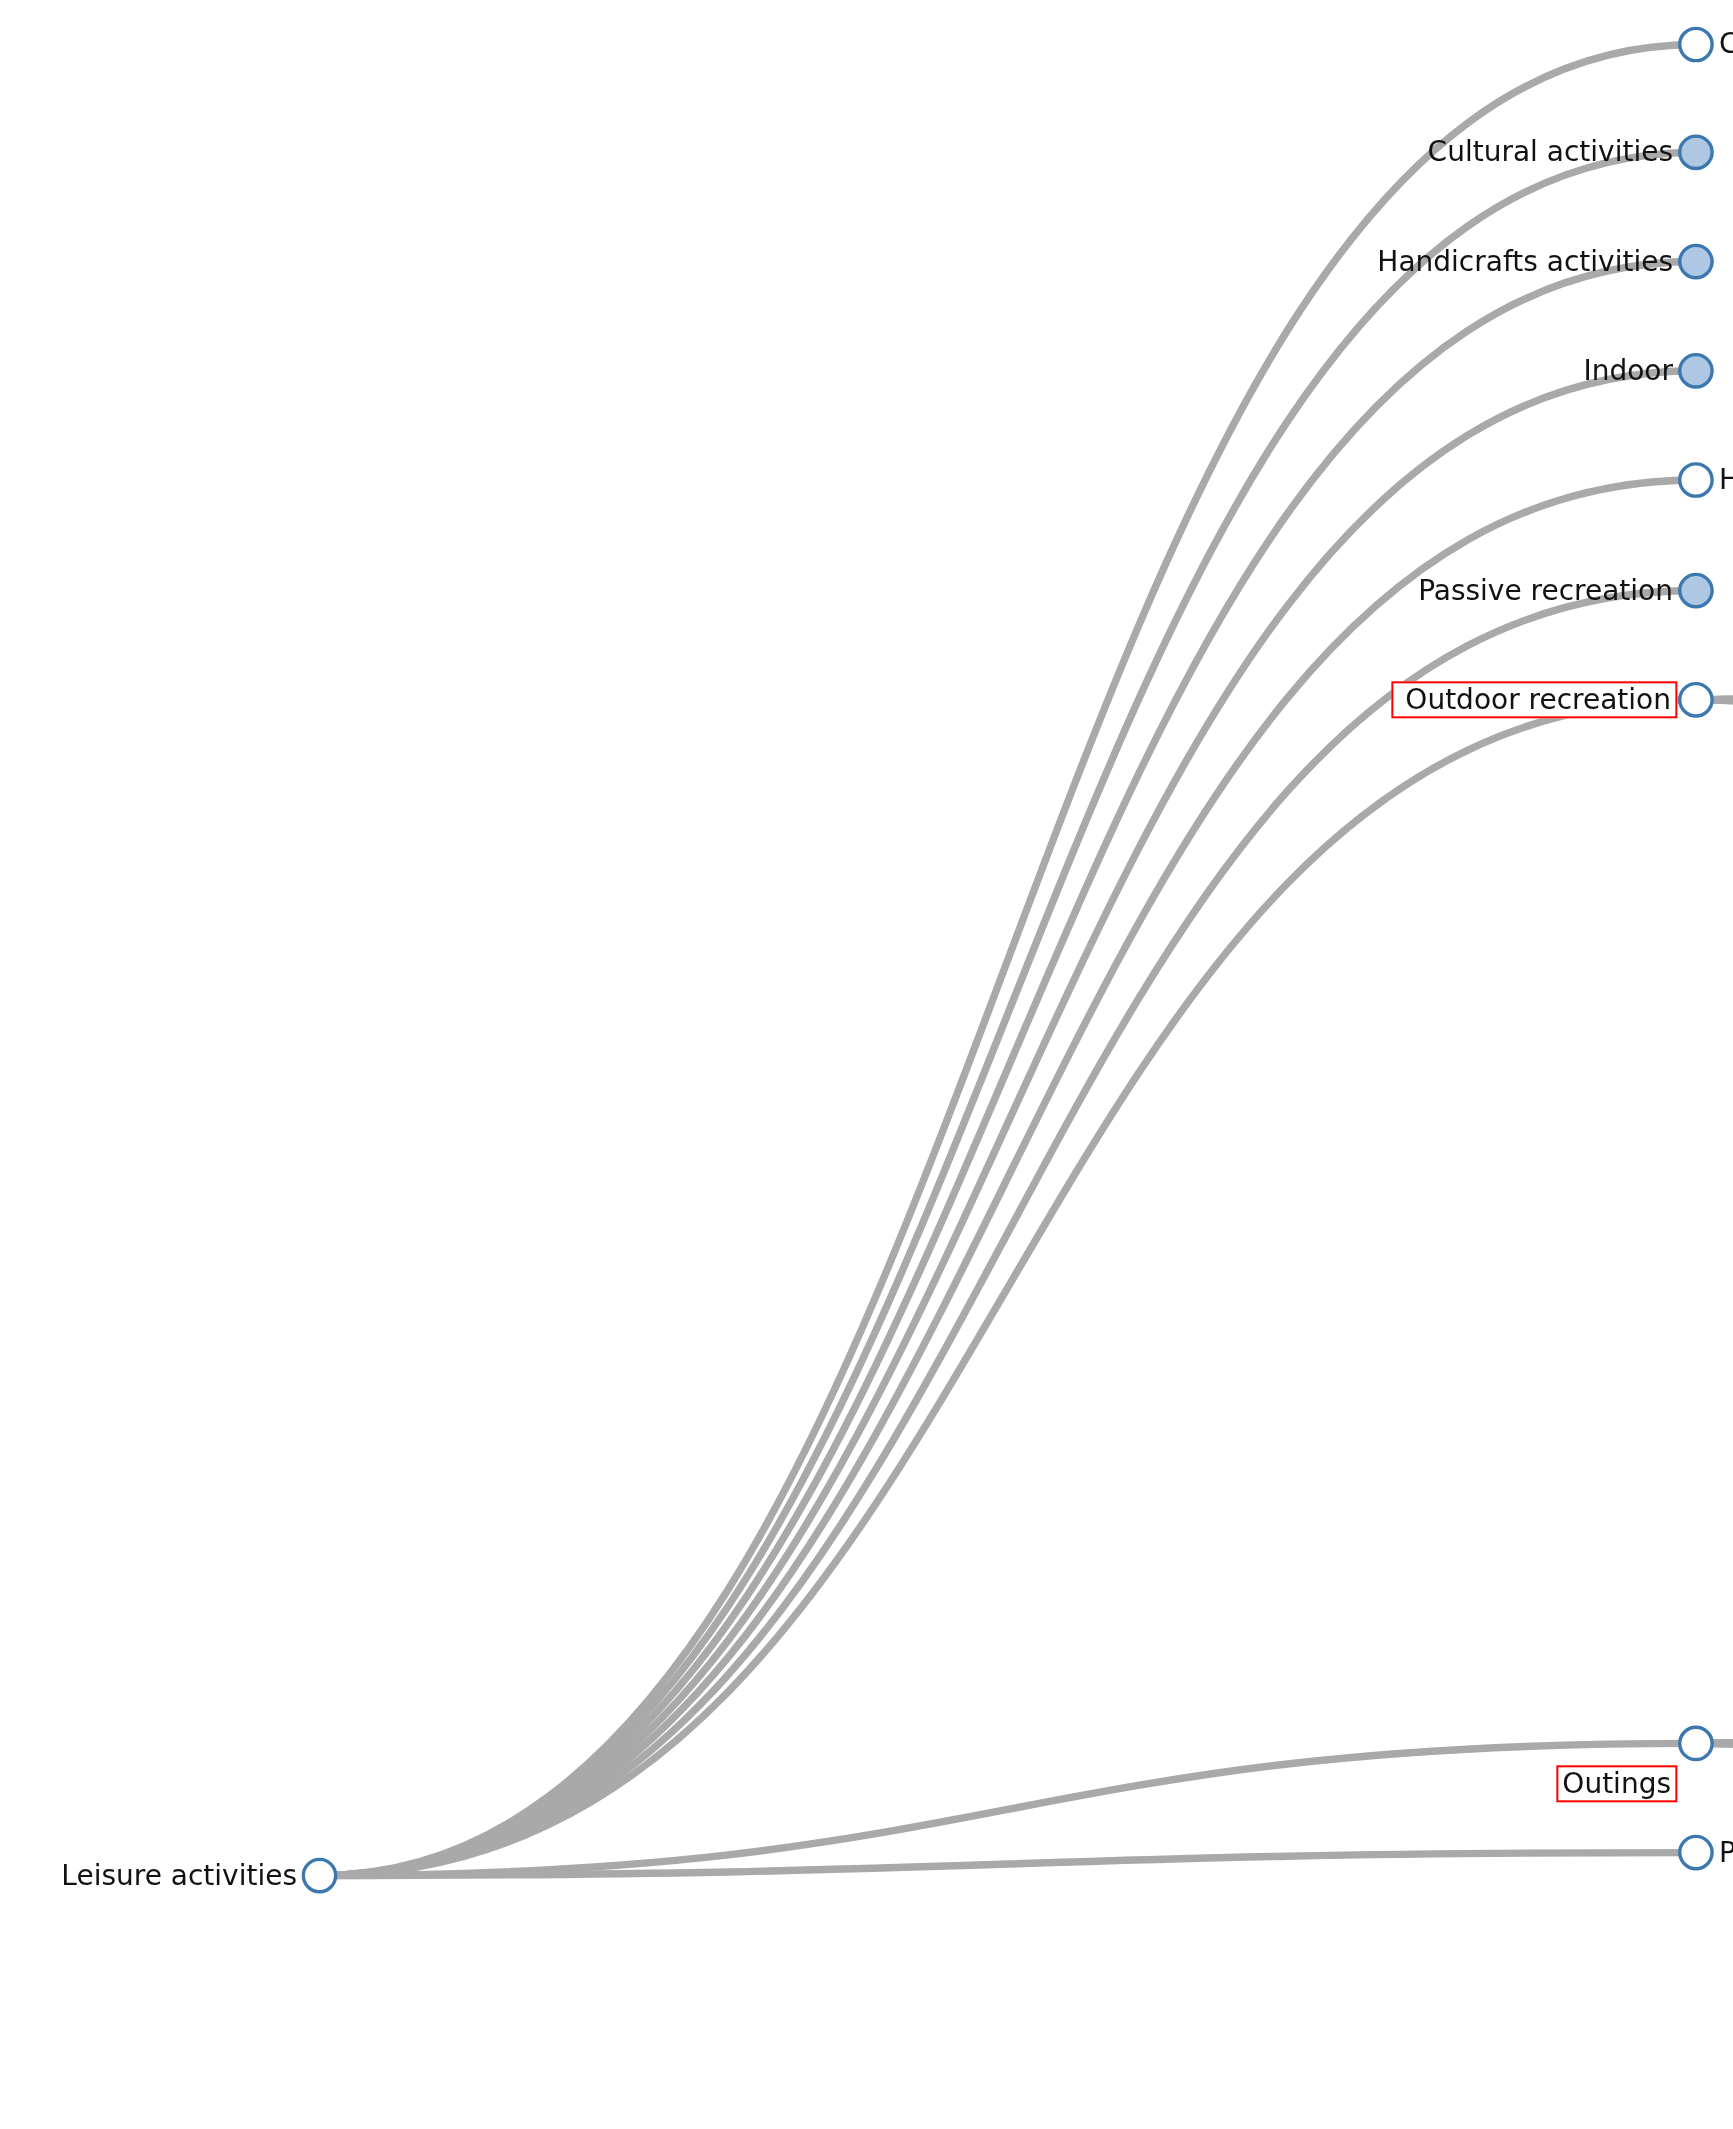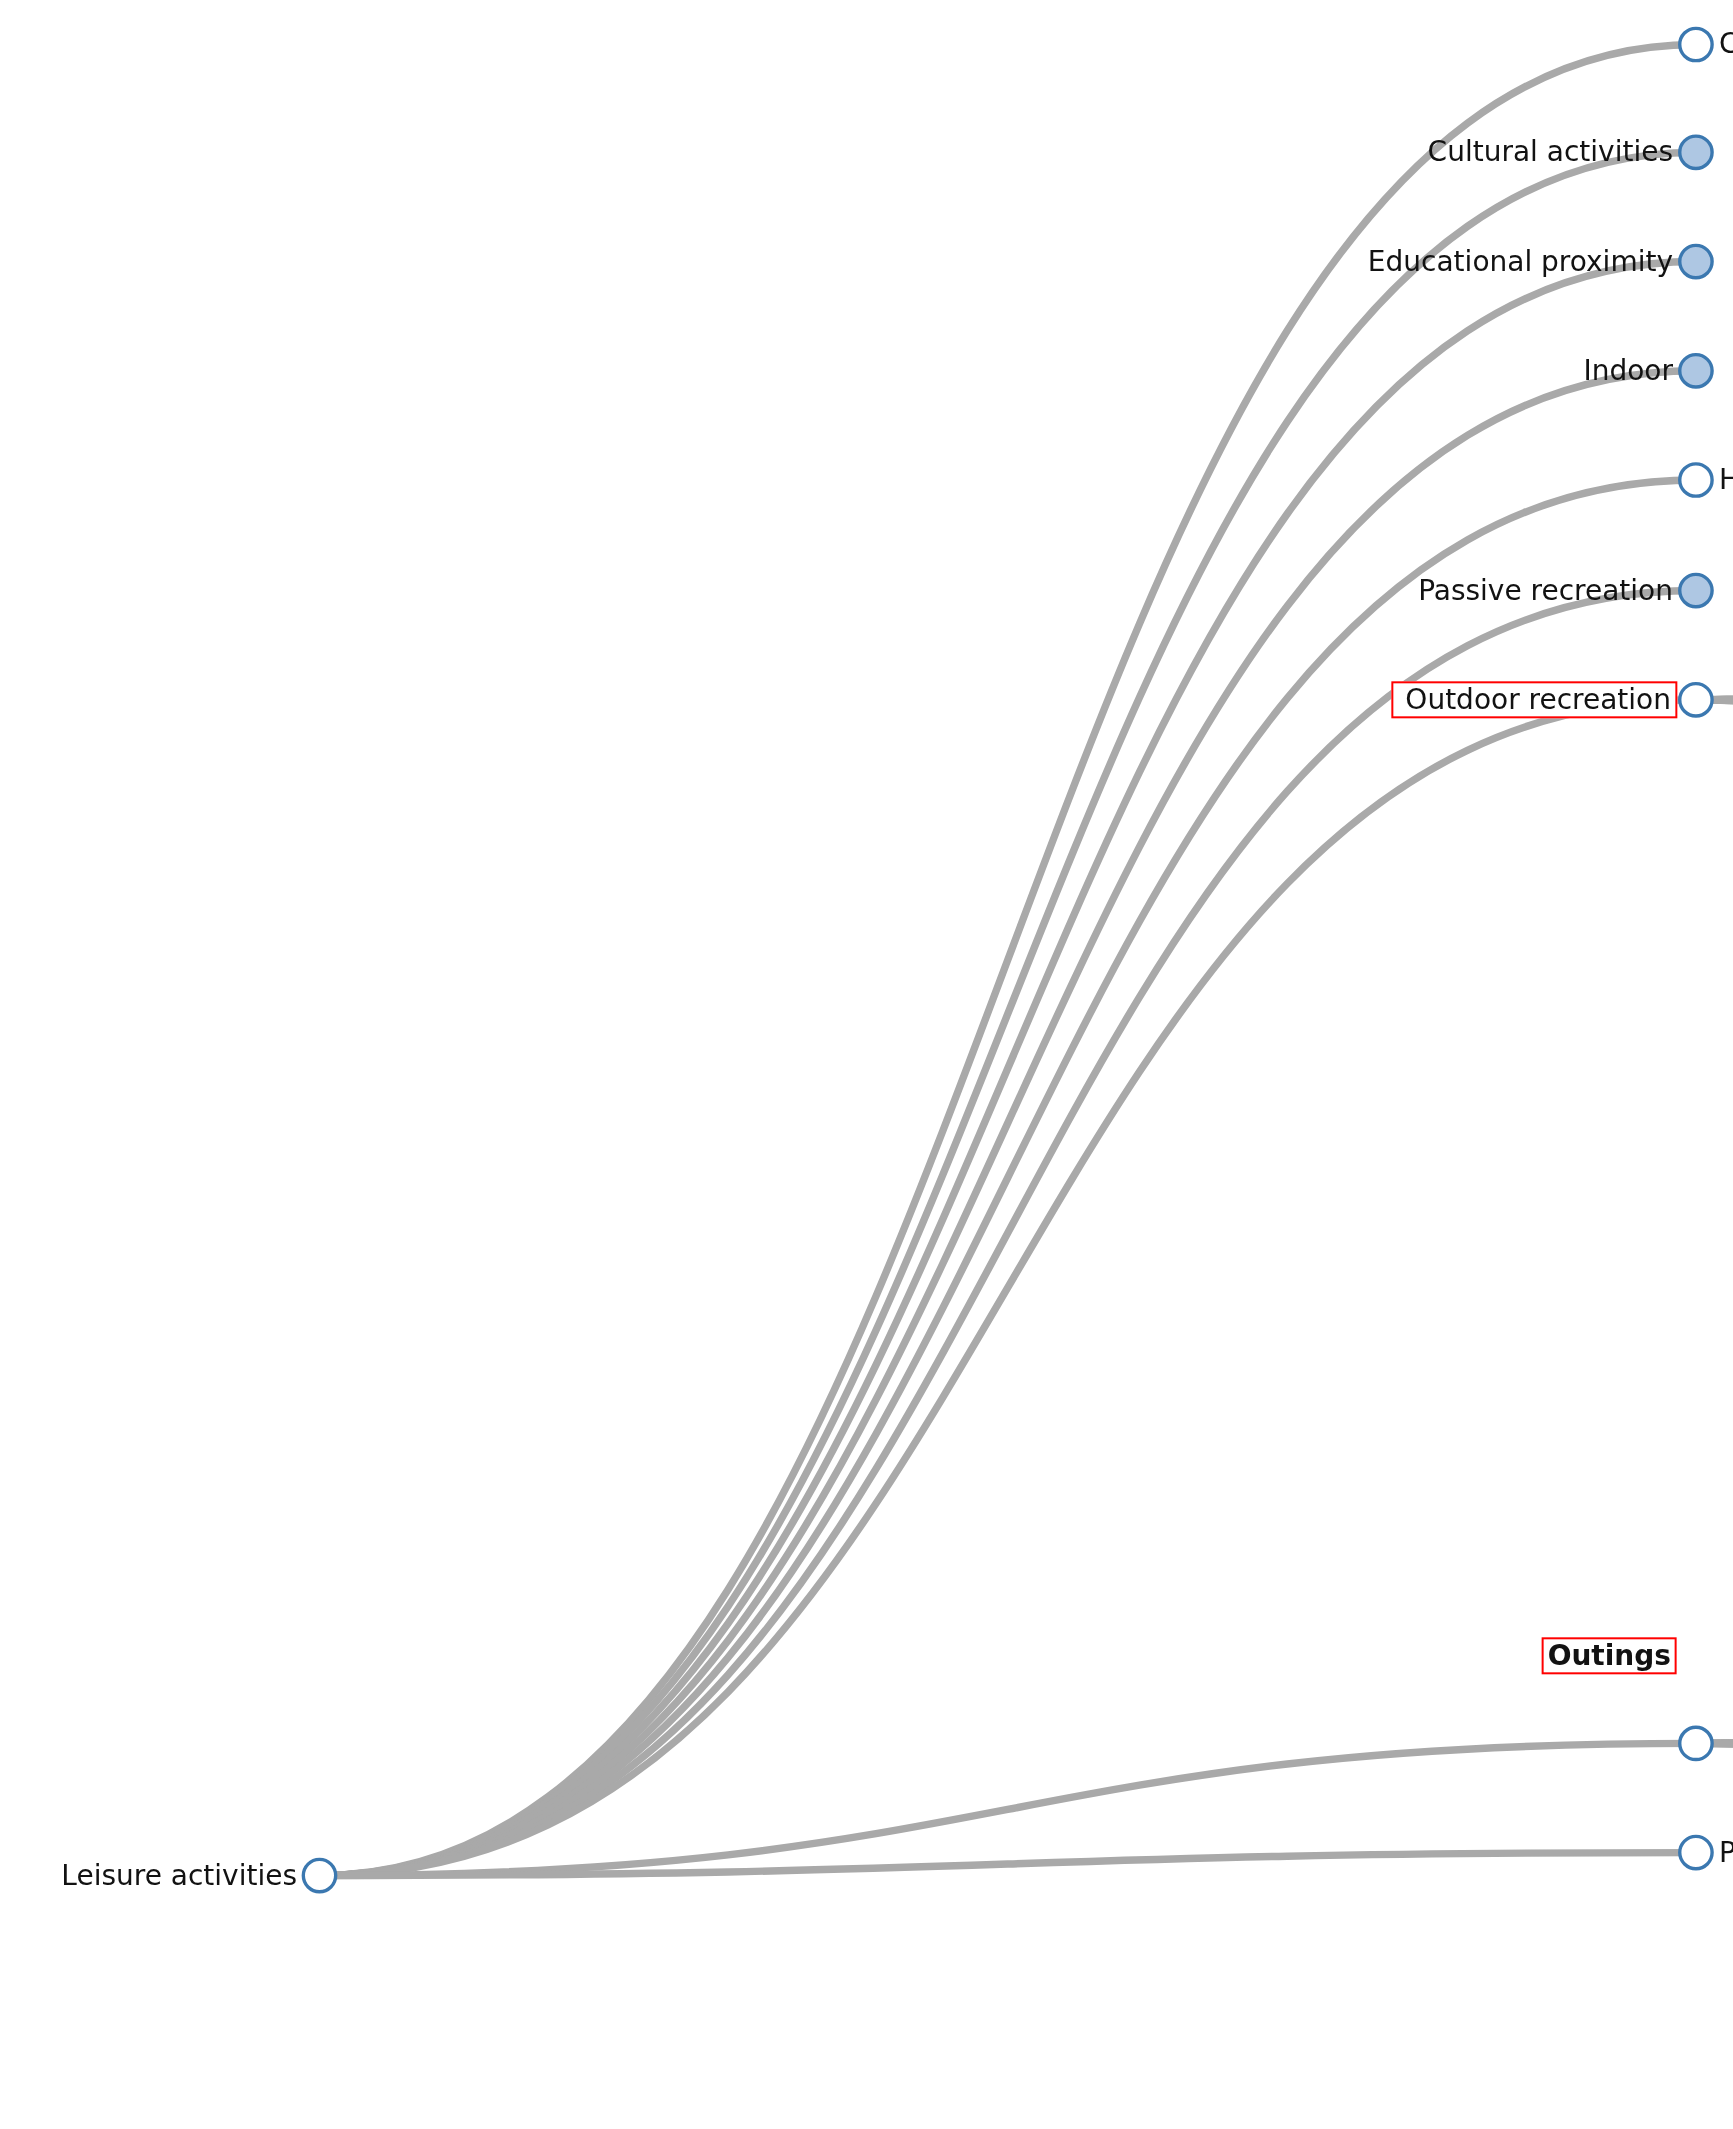--- a/index.html
+++ b/index.html
@@ -76,22 +76,22 @@
         <circle cx="4090" cy="2586" r="24" class="node-hollow"></circle>
         <circle cx="4090" cy="2748" r="24" class="node-hollow"></circle>
         <circle cx="4048" cy="2912" r="24" class="node-filled"></circle>
         <circle cx="4090" cy="3074" r="24" class="node-hollow"></circle>
       </g>
   </svg>
   <div id="labels">
       <div class="lbl left" style="top: 1876px; left: 297px;">Leisure activities</div>
       <div class="lbl right" style="top: 44px; left: 1719px;">Close proximity leisure</div>
       <div class="lbl left" style="top: 152px; left: 1673px;">Cultural activities</div>
-      <div class="lbl left" style="top: 262px; left: 1673px;">Educational proximity</div>
+      <div class="lbl left" style="top: 262px; left: 1673px;">Handicrafts activities</div>
       <div class="lbl left" style="top: 371px; left: 1673px;">Indoor</div>
       <div class="lbl right" style="top: 480px; left: 1719px;">Handicrafts</div>
       <div class="lbl left" style="top: 591px; left: 1673px;">Passive recreation</div>
       <div class="lbl left hl" style="top: 700px; left: 1673px; padding-left: 12px;">Outdoor recreation</div>
-      <div class="lbl left hl" style="top: 1656px; left: 1673px; font-weight: bold;">Outings</div>
+      <div class="lbl left hl" style="top: 1784px; left: 1673px;">Outings</div>
       <div class="lbl right" style="top: 1853px; left: 1719px;">Passive recreation</div>
     </div>
 </div>
 
 
 </body></html>

